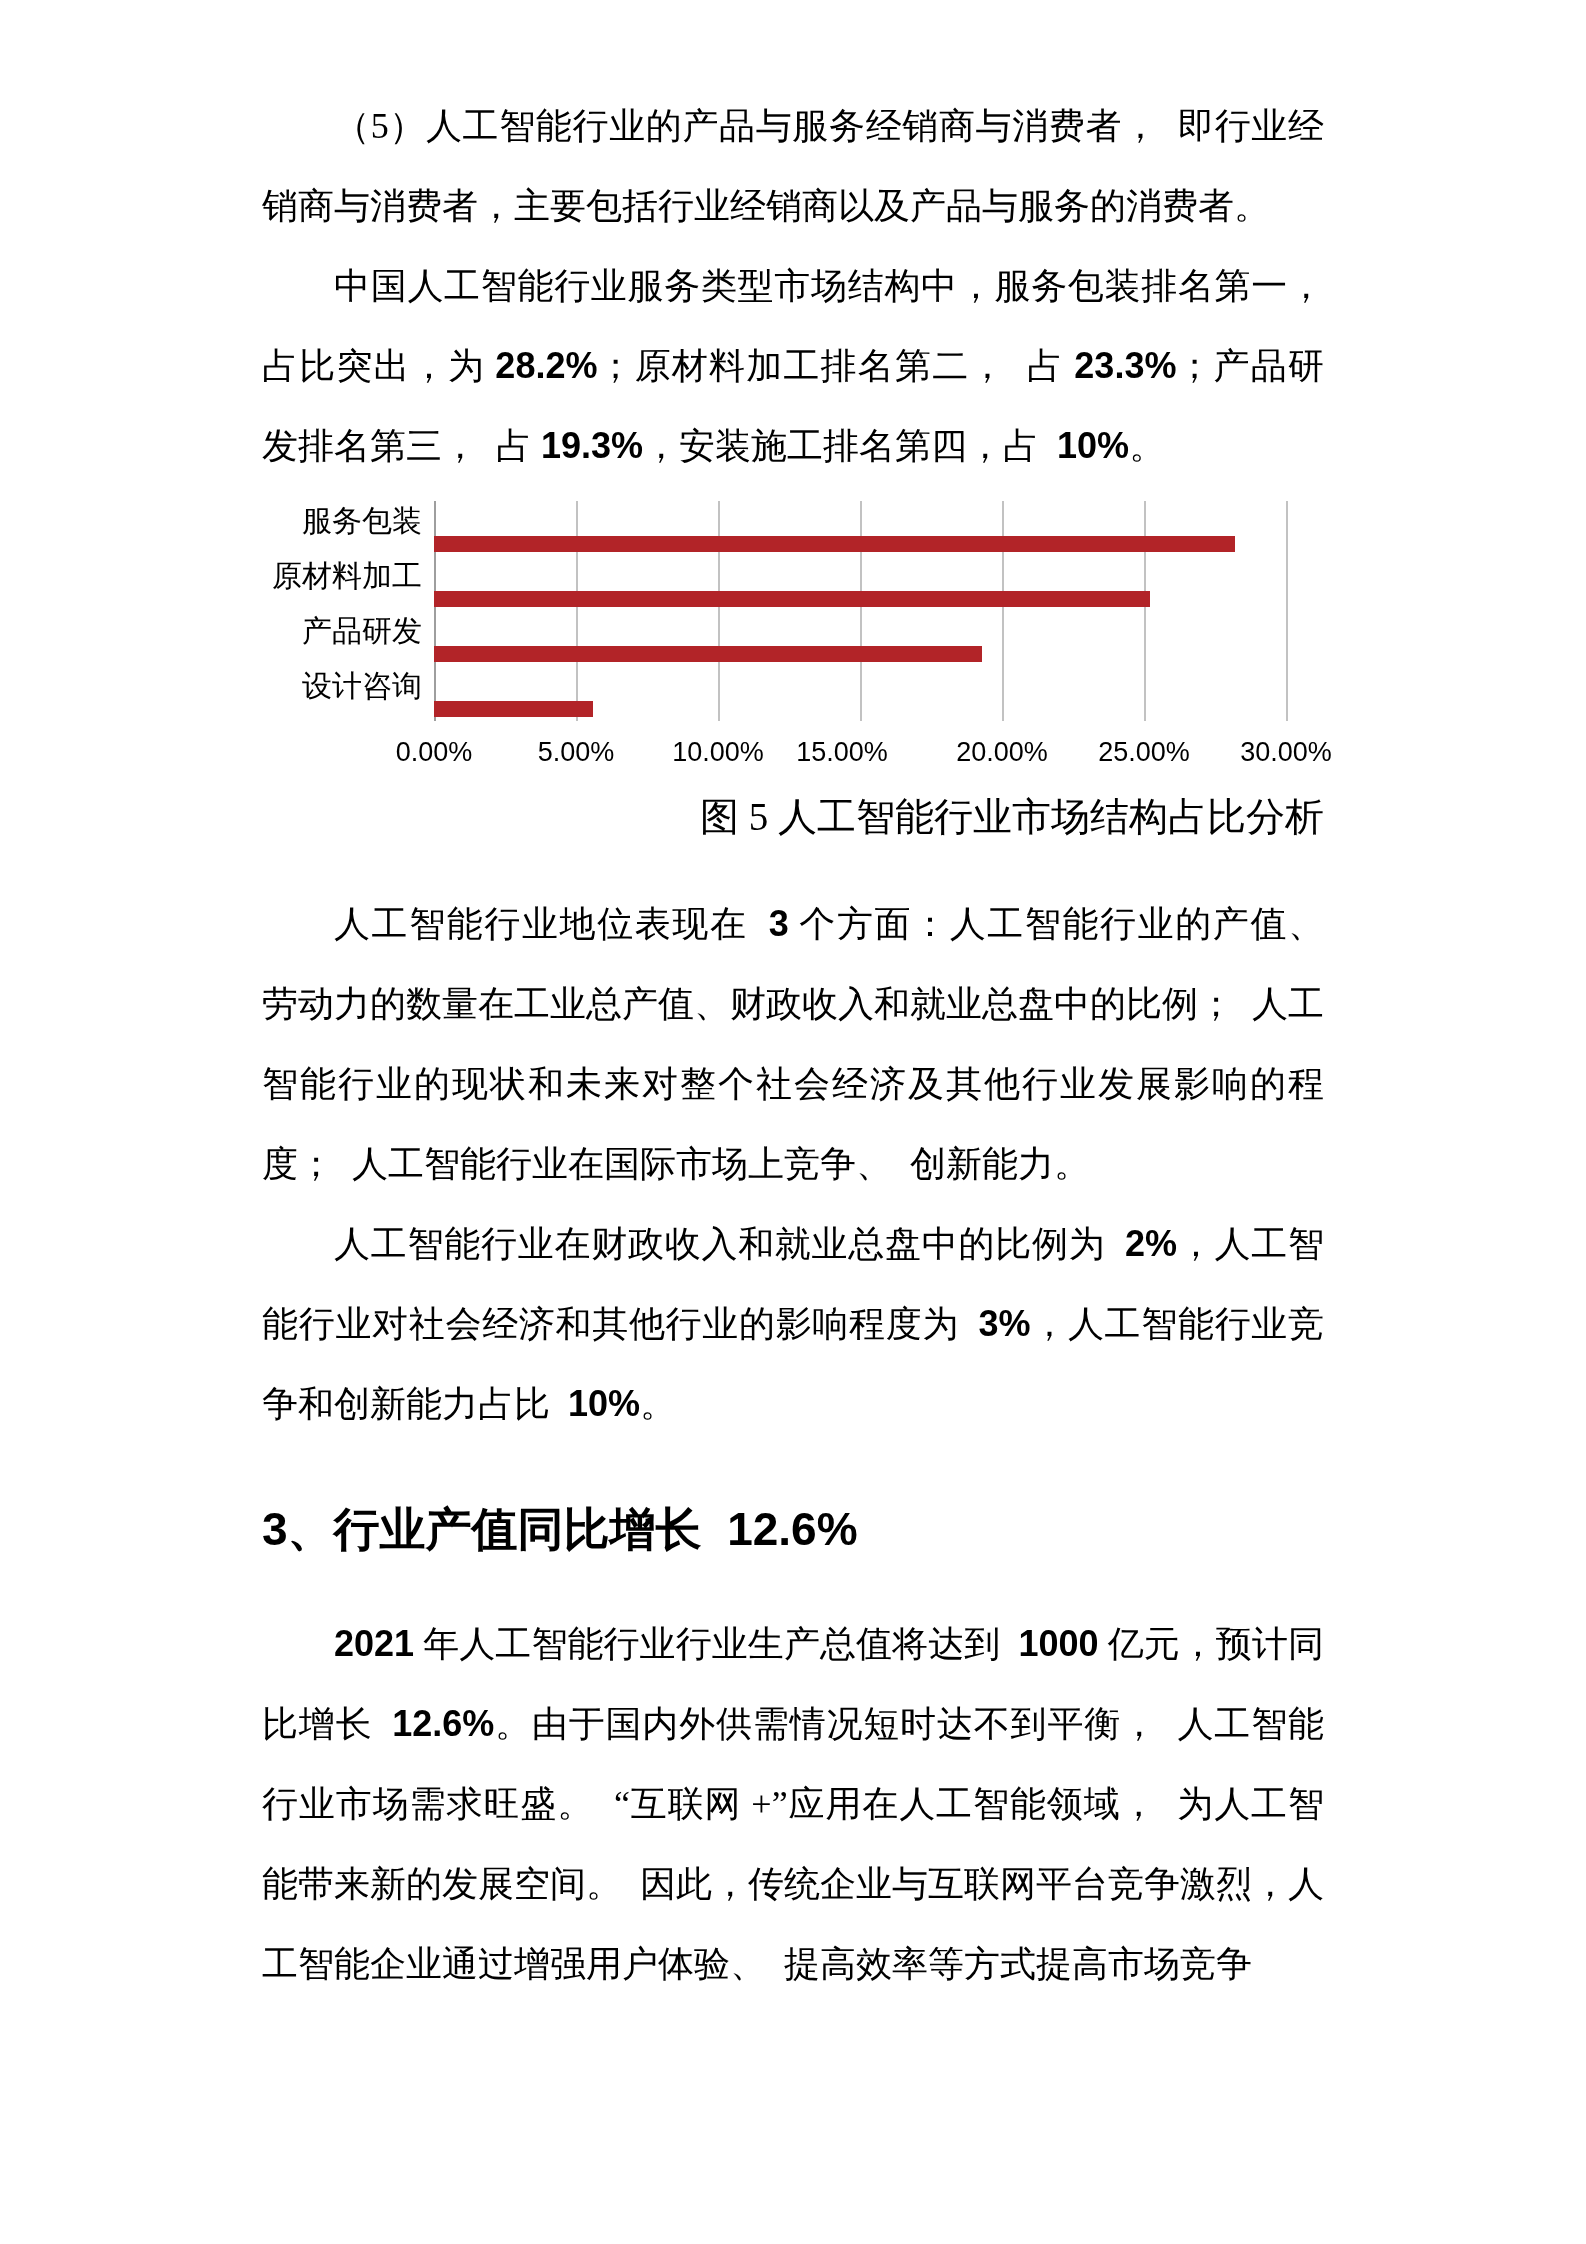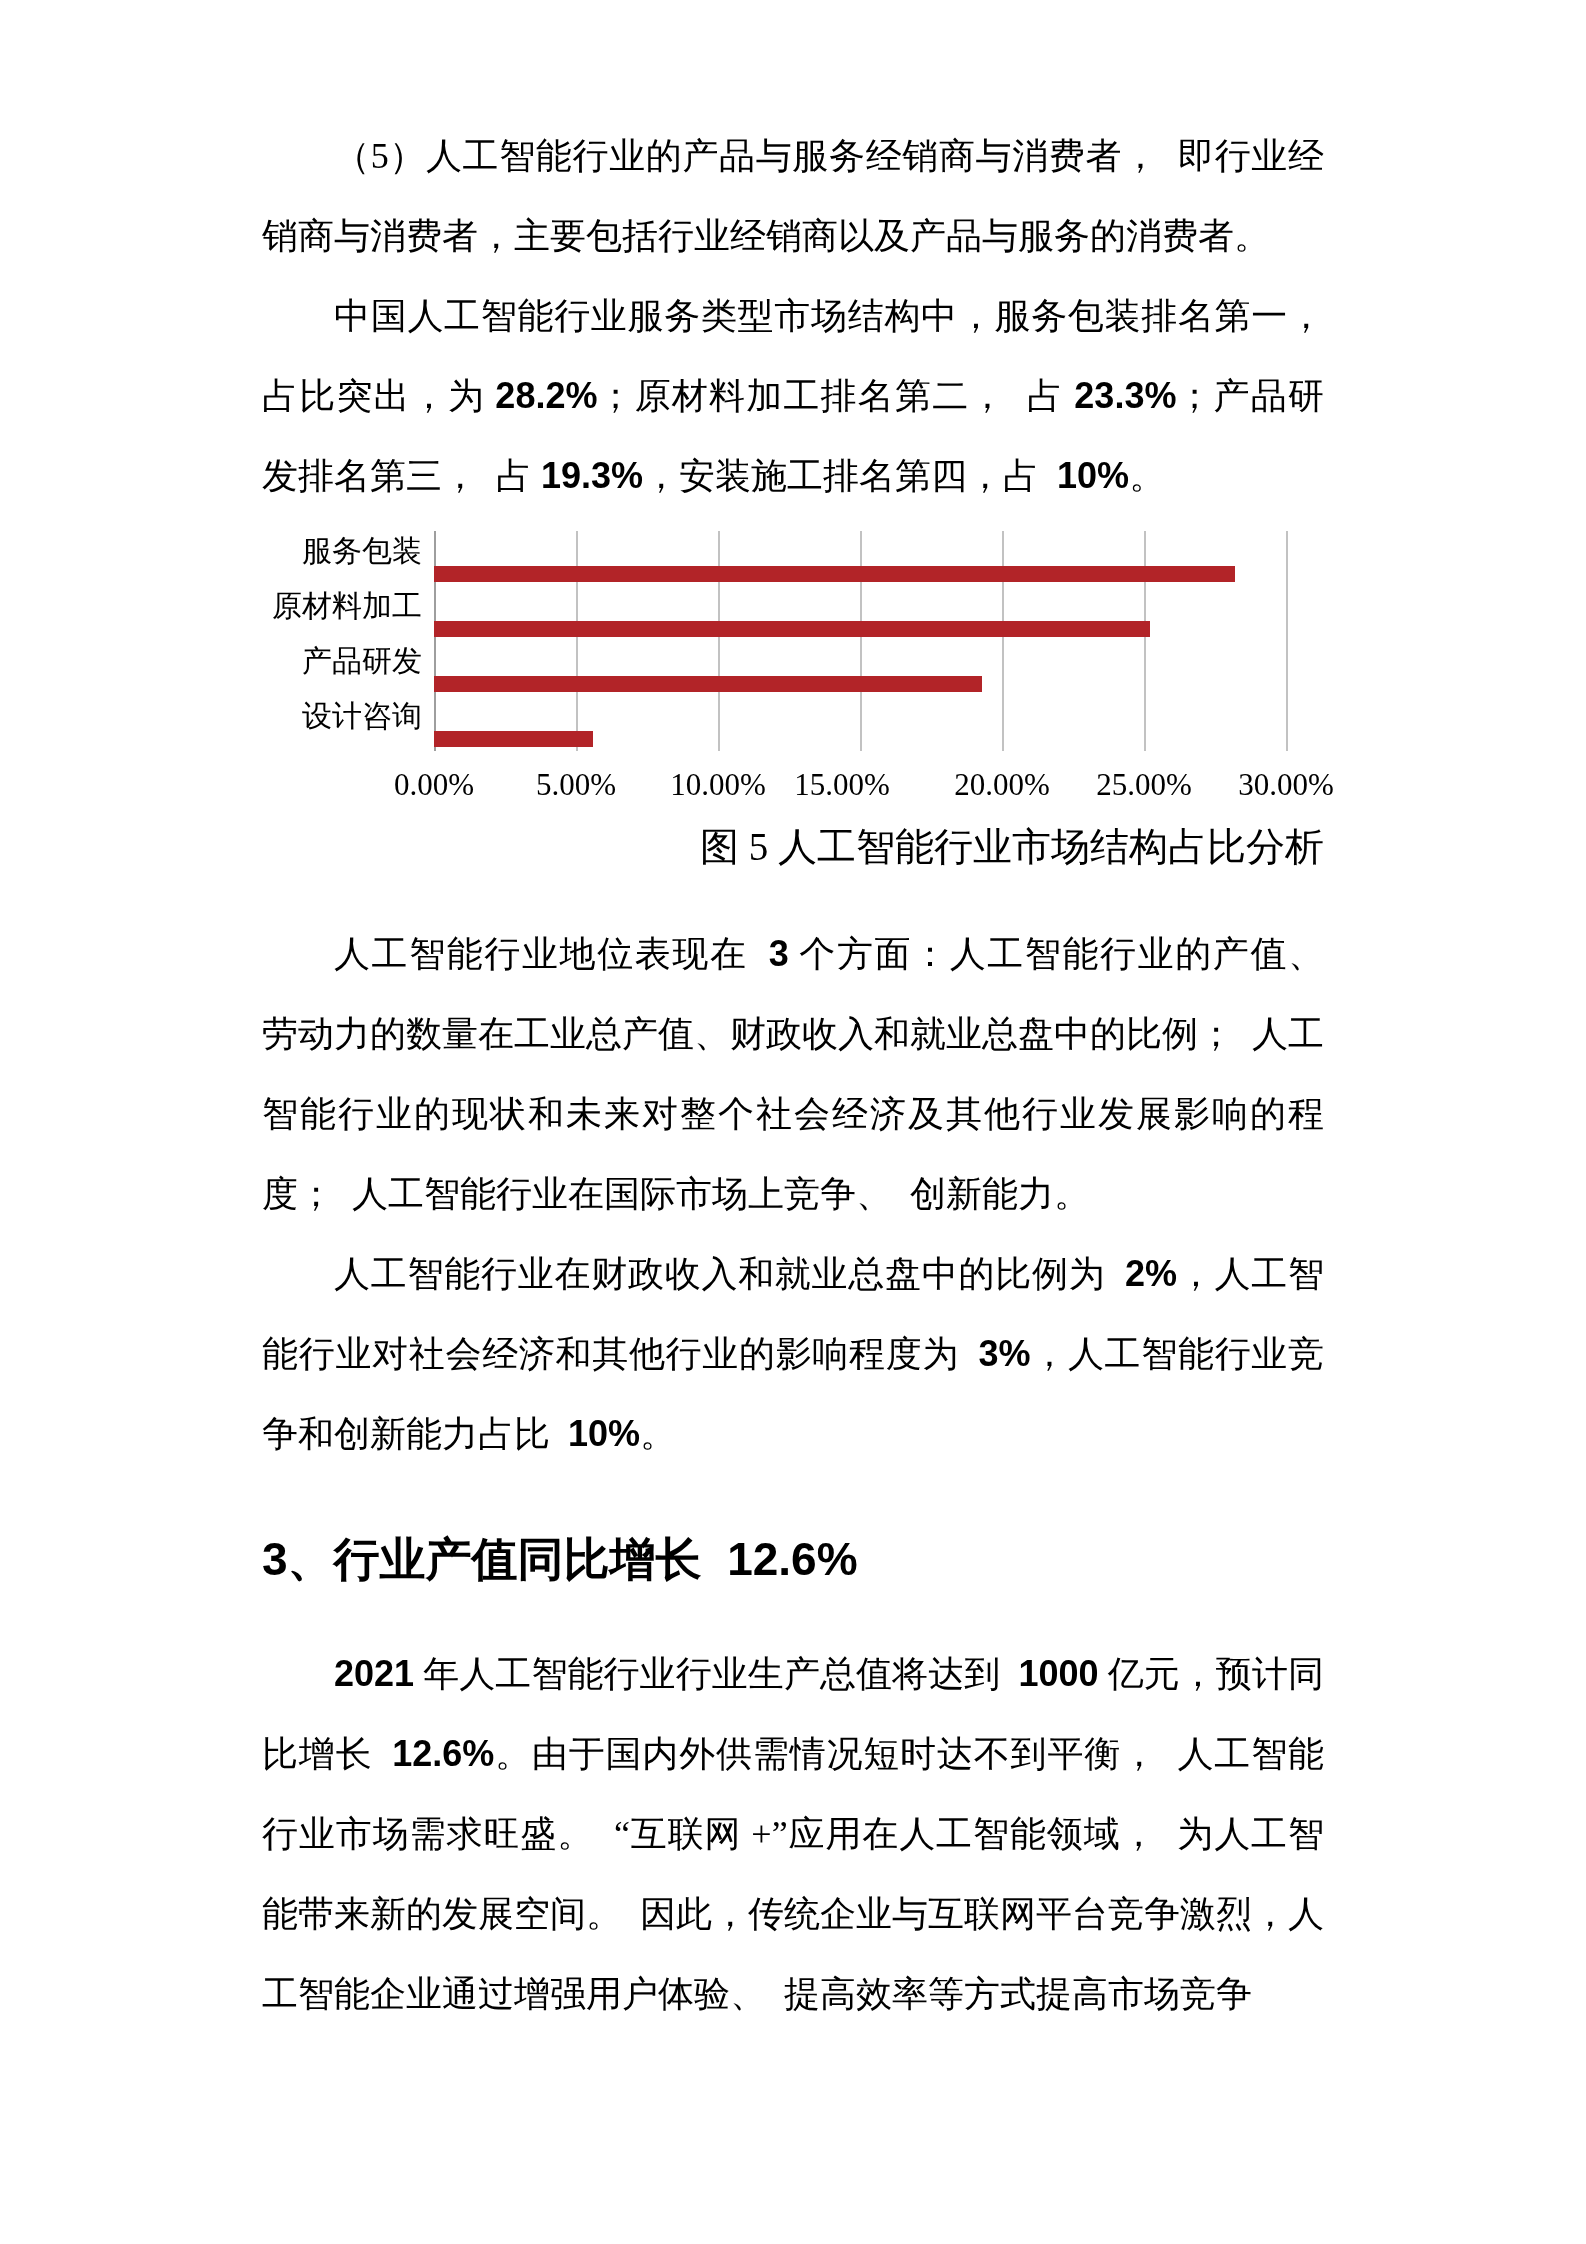--- a/index.html
+++ b/index.html
@@ -3,21 +3,21 @@
 <meta charset="utf-8">
 <style>
   html, body { margin: 0; padding: 0; background: #ffffff; }
   .page {
     position: relative;
     width: 1542px;
     height: 2244px;
     margin: 0 auto;
     background: #ffffff;
     box-sizing: border-box;
-    padding: 116px 240px 0 240px;
+    padding: 86px 240px 0 240px;
     overflow: hidden;
     font-family: "Liberation Serif", "DejaVu Serif", serif;
     color: #000000;
   }
   .para {
     font-size: 36px;
     line-height: 80px;
     text-indent: 2em;
     text-align: justify;
     margin: 0;
@@ -78,22 +78,22 @@
   }
   .x-axis {
     position: relative;
     height: 58px;
     margin-left: 0;
   }
   .x-tick {
     position: absolute;
     top: 16px;
     transform: translateX(-50%);
-    font-family: Liberation Serif, serif;
-    font-size: 31px;
+    font-family: Liberation Sans, sans-serif;
+    font-size: 27px;
     color: #000000;
     white-space: nowrap;
   }
   .chart-caption {
     margin-top: 16px;
     text-align: right;
     font-size: 39px;
     line-height: 44px;
     font-family: "Liberation Serif", "DejaVu Serif", serif;
   }

